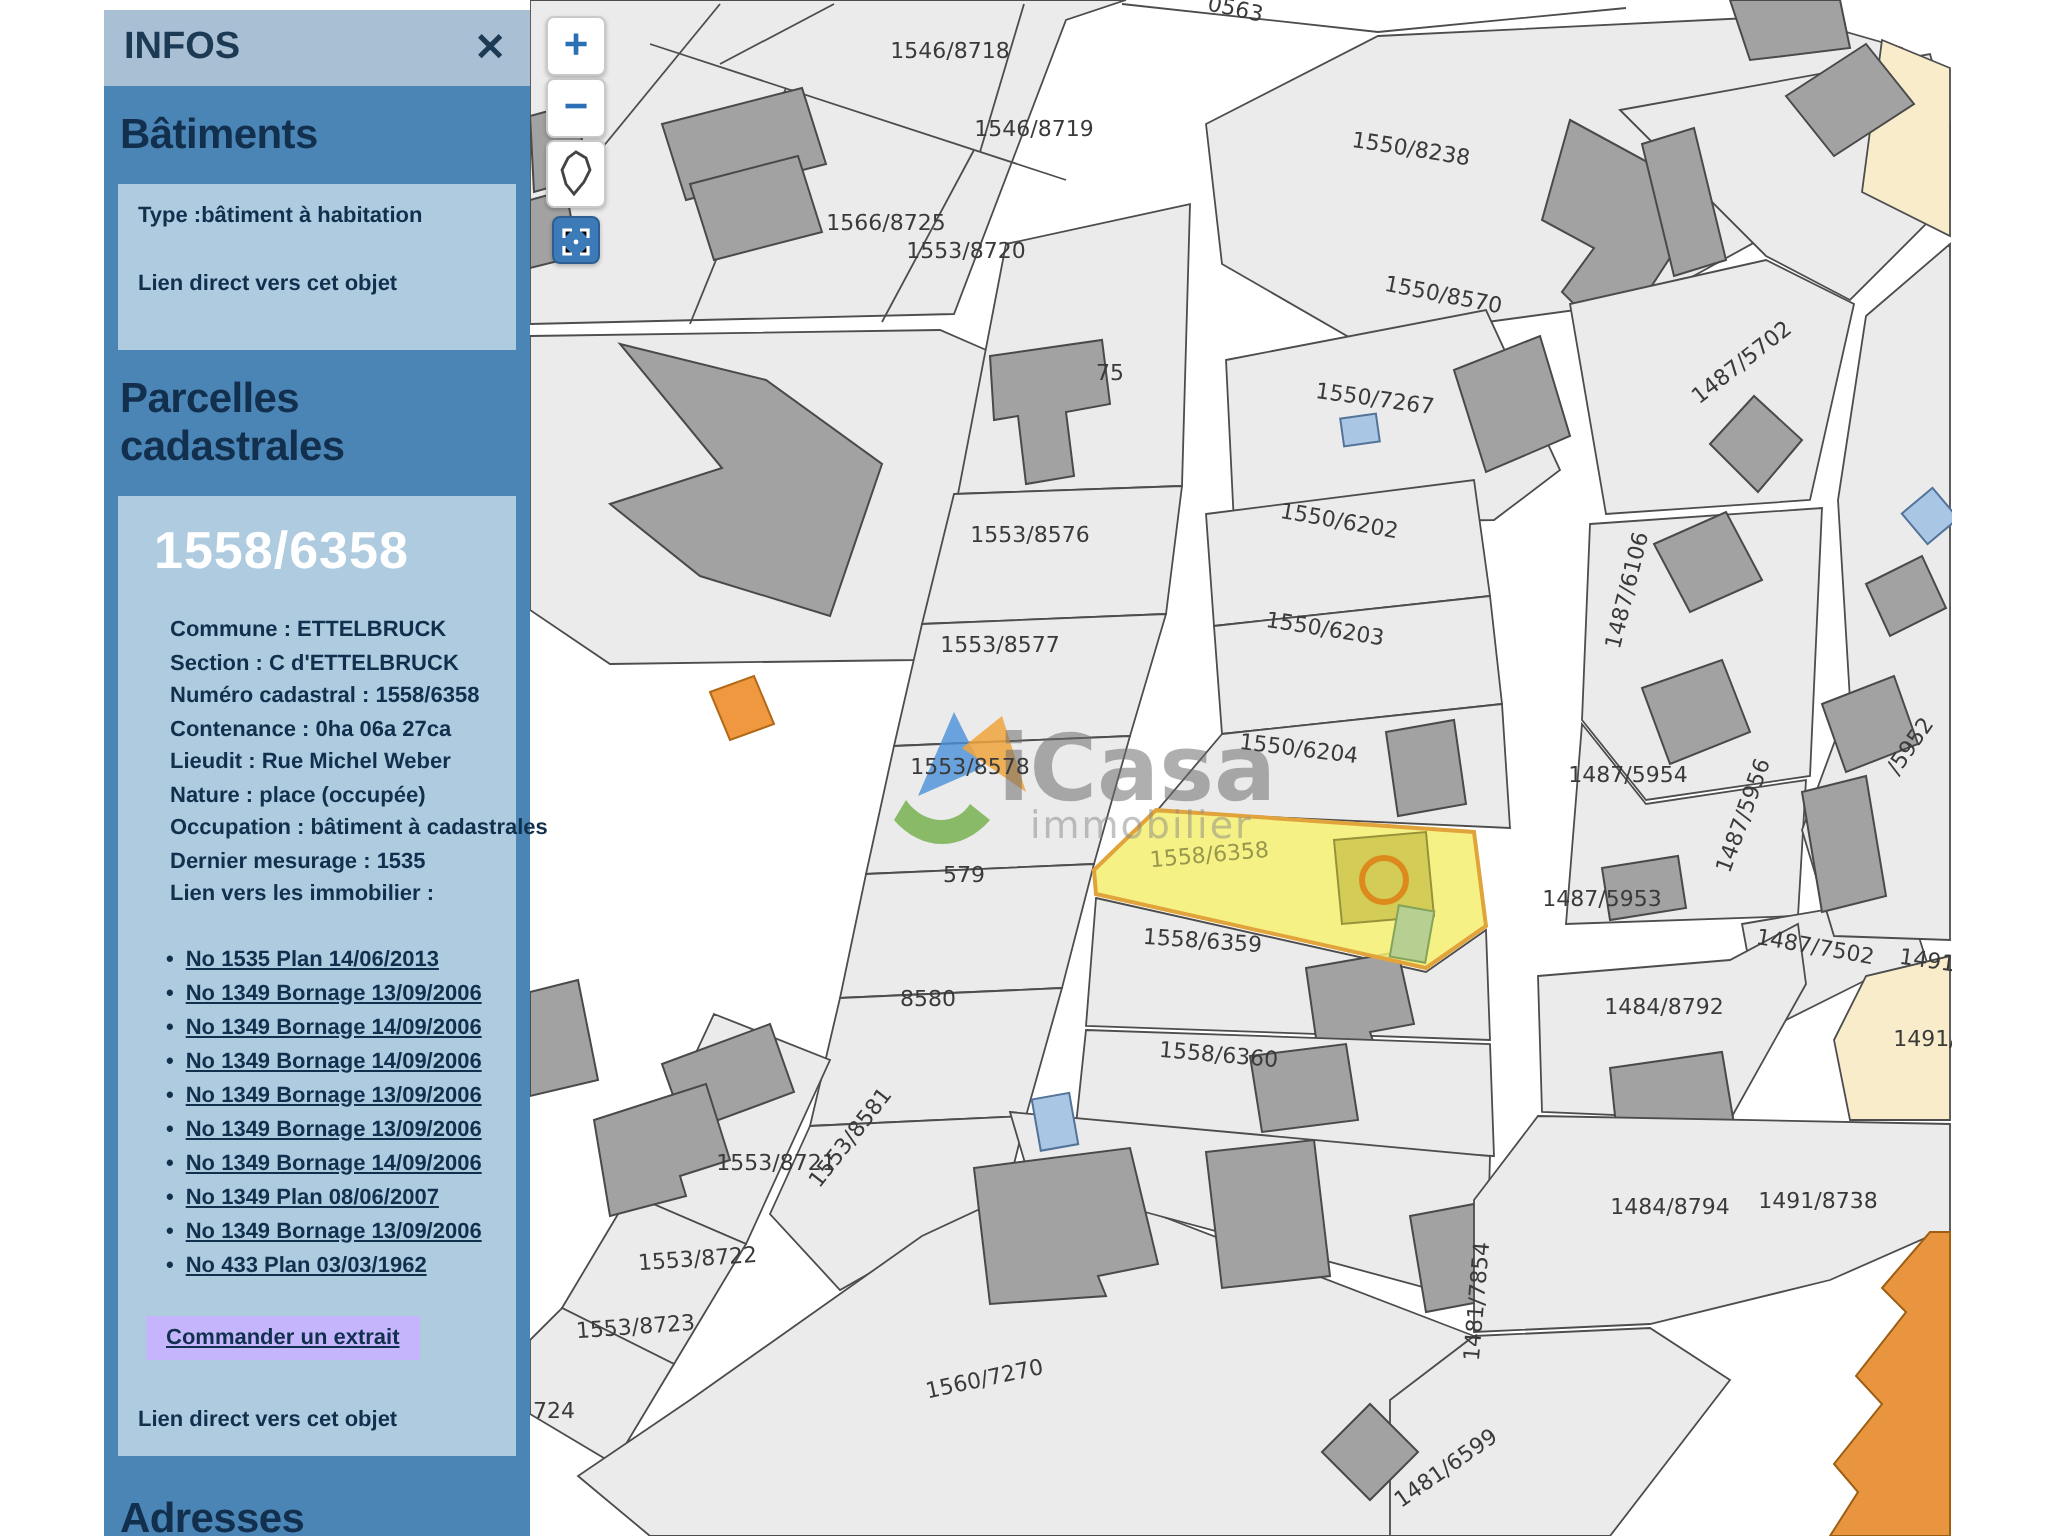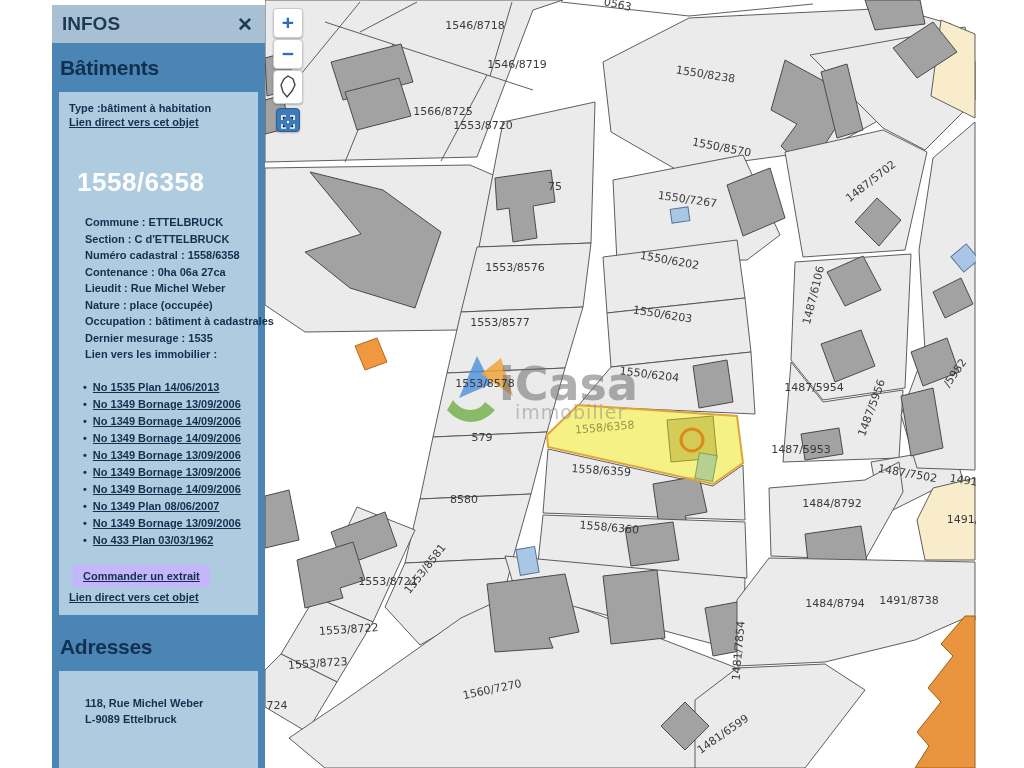--- a/index.html
+++ b/index.html
@@ -31,21 +31,21 @@
 
   
   .sidebar{position:absolute;left:52px;top:5px;width:213px;height:763px;background:#4b85b6;z-index:20;color:#14304d}
   .sb-header{height:38px;background:#a9c0d4;display:flex;align-items:center;justify-content:space-between;padding:0 12px 0 10px}
   .sb-title{font-size:19px;font-weight:bold;color:#1d3a55}
   .sb-close{font-size:19px;font-weight:bold;color:#1d3a55;cursor:pointer}
   .sec-h{font-size:21px;font-weight:bold;color:#12304e;margin:13px 0 12px 8px;letter-spacing:-.3px}
   .sec-h.tight{margin-top:20px}
   .box{background:#aecbe0;margin:0 7px;padding:8px 8px 27px 10px;font-size:11px;font-weight:bold;color:#11304d}
   .box .line{line-height:16px}
-  .lnk{text-decoration:underline;cursor:pointer;display:inline-block;margin-top:0;font-weight:bold}
+  .lnk{cursor:pointer;display:inline-block;margin-top:20px;font-weight:bold}
   .parcel-title{font-size:26px;font-weight:bold;color:#fff;margin:4px 0 10px 8px;letter-spacing:.5px}
   ul.plain,ul.dots{list-style:none;margin:16px;padding:0}
   ul.plain li{line-height:16.5px;white-space:nowrap}
   ul.dots{margin:2px 0 6px 14px}
   ul.dots li{line-height:17px;text-decoration:underline;cursor:pointer;white-space:nowrap}
   ul.dots li::before{content:"•";margin-right:6px;text-decoration:none;display:inline-block}
   .order-btn{background:#c4b5fd;padding:5px 10px;display:inline-block;margin:10px 0 4px 4px;font-size:11px;
              font-weight:bold;text-decoration:underline;cursor:pointer;color:#11304d}
 </style>
 </head>
@@ -241,20 +241,21 @@
     <span class="sb-title">INFOS</span>
     <span class="sb-close">✕</span>
   </div>
 
   <div class="sec-h">Bâtiments</div>
   <div class="box">
     <div class="line">Type :bâtiment à habitation</div>
     <span class="lnk">Lien direct vers cet objet</span>
   </div>
 
+  <div class="sec-h">Parcelles cadastrales</div>
   <div class="box" style="padding-bottom:12px">
     <div class="parcel-title">1558/6358</div>
     <ul class="plain">
         <li>Commune : ETTELBRUCK</li>
         <li>Section : C d'ETTELBRUCK</li>
         <li>Numéro cadastral : 1558/6358</li>
         <li>Contenance : 0ha 06a 27ca</li>
         <li>Lieudit : Rue Michel Weber</li>
         <li>Nature : place (occupée)</li>
         <li>Occupation : bâtiment à cadastrales</li>

